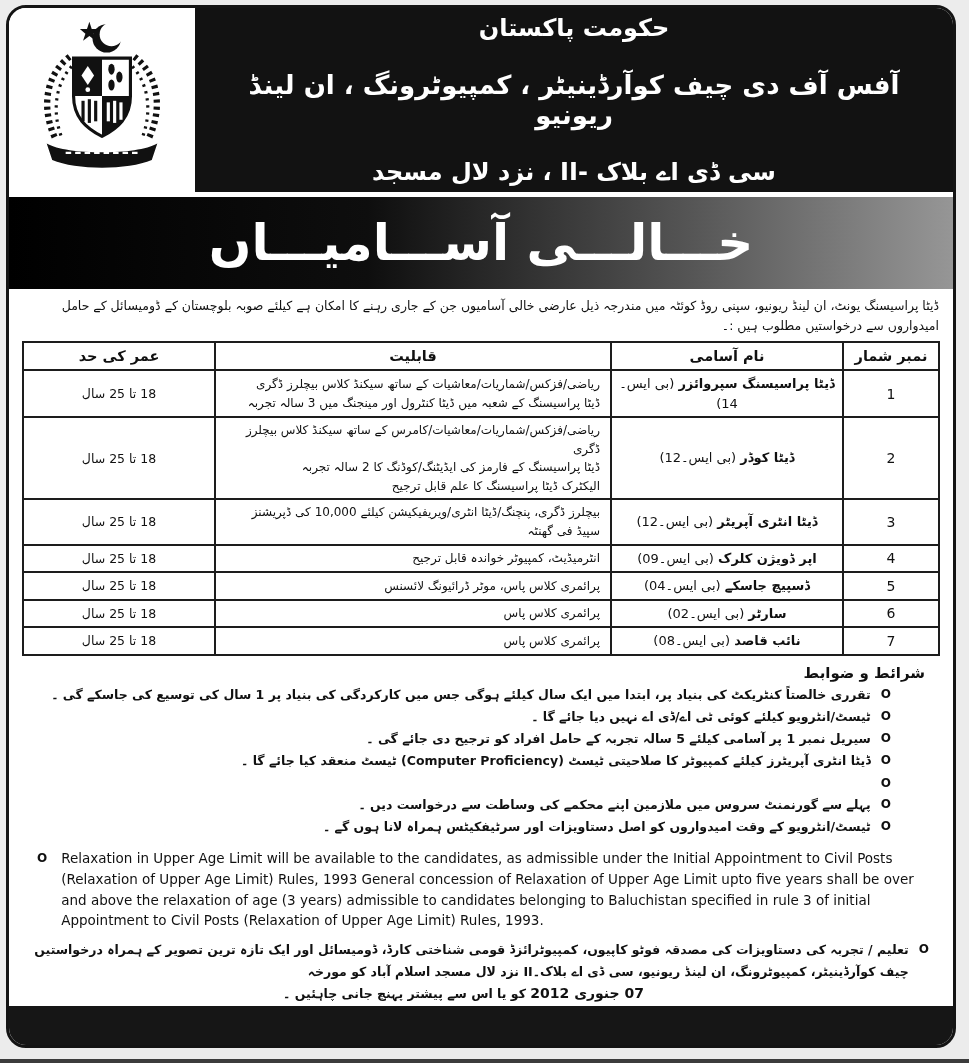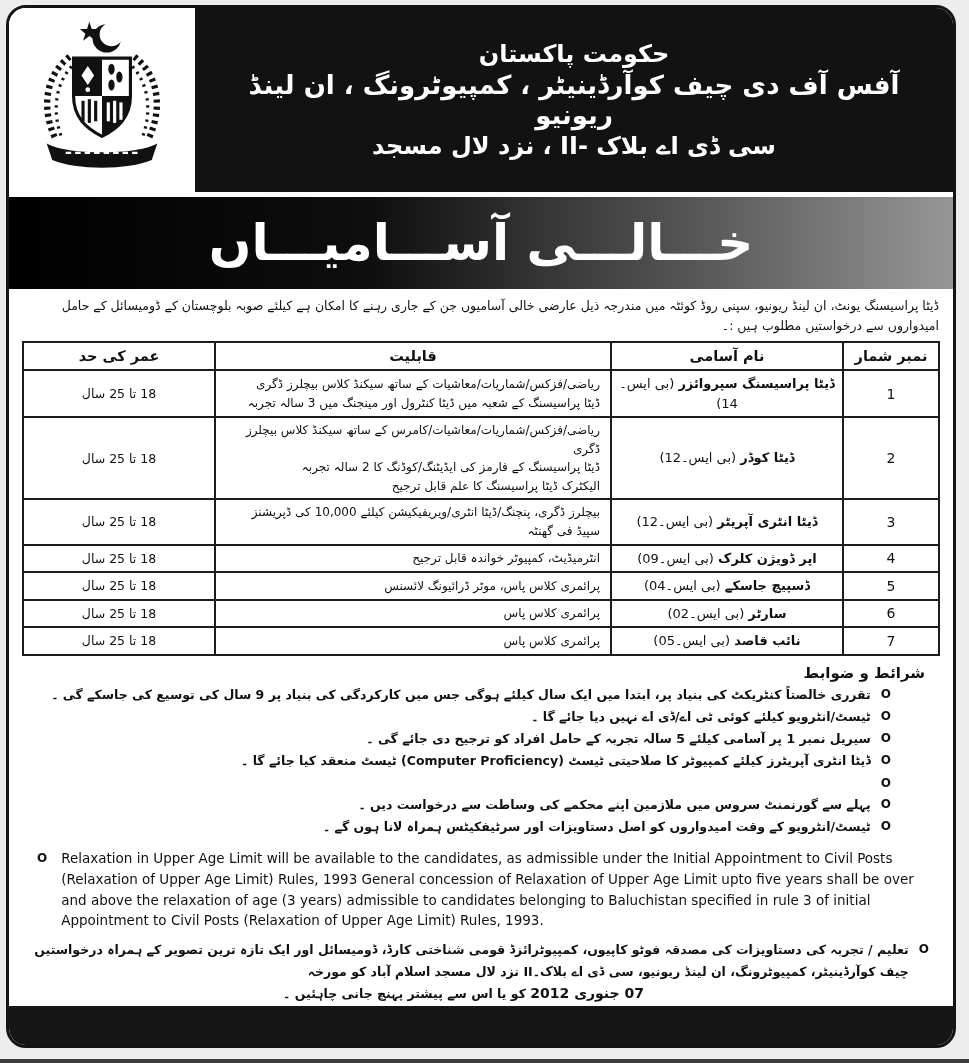--- a/index.html
+++ b/index.html
@@ -27,21 +27,21 @@
   
   .masthead { display: flex; height: 184px; flex: 0 0 auto; }
   .emblem-box {
     width: 186px; background: #fff;
     display: flex; align-items: center; justify-content: center;
   }
   .emblem-box svg { width: 158px; height: 170px; }
   .org-block {
     flex: 1; background: #121212; color: #fff;
     display: flex; flex-direction: column; justify-content: center; align-items: center;
-    gap: 2px; direction: rtl; text-align: center; padding: 6px 18px;
+    gap: 28px; direction: rtl; text-align: center; padding: 6px 18px;
   }
   .org-line1 { font-size: 24px; font-weight: bold; }
   .org-line2 { font-size: 26px; font-weight: bold; }
   .org-line3 { font-size: 24px; font-weight: bold; }
 
   
   .title-banner {
     margin-top: 5px; height: 92px; flex: 0 0 auto;
     background: linear-gradient(90deg, #000 0%, #0e0e0e 38%, #555 72%, #969696 100%);
     display: flex; align-items: center; justify-content: center;
@@ -215,33 +215,33 @@
           <td class="age">18 تا 25 سال</td>
         </tr>
         <tr>
           <td class="sn">6</td>
           <td class="pos"><span class="pname">سارٹر</span> <span class="pgrade">(بی ایس۔02)</span></td>
           <td class="qual">پرائمری کلاس پاس</td>
           <td class="age">18 تا 25 سال</td>
         </tr>
         <tr>
           <td class="sn">7</td>
-          <td class="pos"><span class="pname">نائب قاصد</span> <span class="pgrade">(بی ایس۔05)</span></td>
+          <td class="pos"><span class="pname">نائب قاصد</span> <span class="pgrade">(بی ایس۔08)</span></td>
           <td class="qual">پرائمری کلاس پاس</td>
           <td class="age">18 تا 25 سال</td>
         </tr>
       </tbody>
   </table>
 
   <section class="terms">
     <h3>شرائط و ضوابط</h3>
     <ul>
         <li>
           <span class="bullet">O</span>
-          <span>تقرری خالصتاً کنٹریکٹ کی بنیاد پر، ابتدا میں ایک سال کیلئے ہوگی جس میں کارکردگی کی بنیاد پر 9 سال کی توسیع کی جاسکے گی ۔</span>
+          <span>تقرری خالصتاً کنٹریکٹ کی بنیاد پر، ابتدا میں ایک سال کیلئے ہوگی جس میں کارکردگی کی بنیاد پر 1 سال کی توسیع کی جاسکے گی ۔</span>
         </li>
         <li>
           <span class="bullet">O</span>
           <span>ٹیسٹ/انٹرویو کیلئے کوئی ٹی اے/ڈی اے نہیں دیا جائے گا ۔</span>
         </li>
         <li>
           <span class="bullet">O</span>
           <span>سیریل نمبر 1 پر آسامی کیلئے 5 سالہ تجربہ کے حامل افراد کو ترجیح دی جائے گی ۔</span>
         </li>
         <li>

